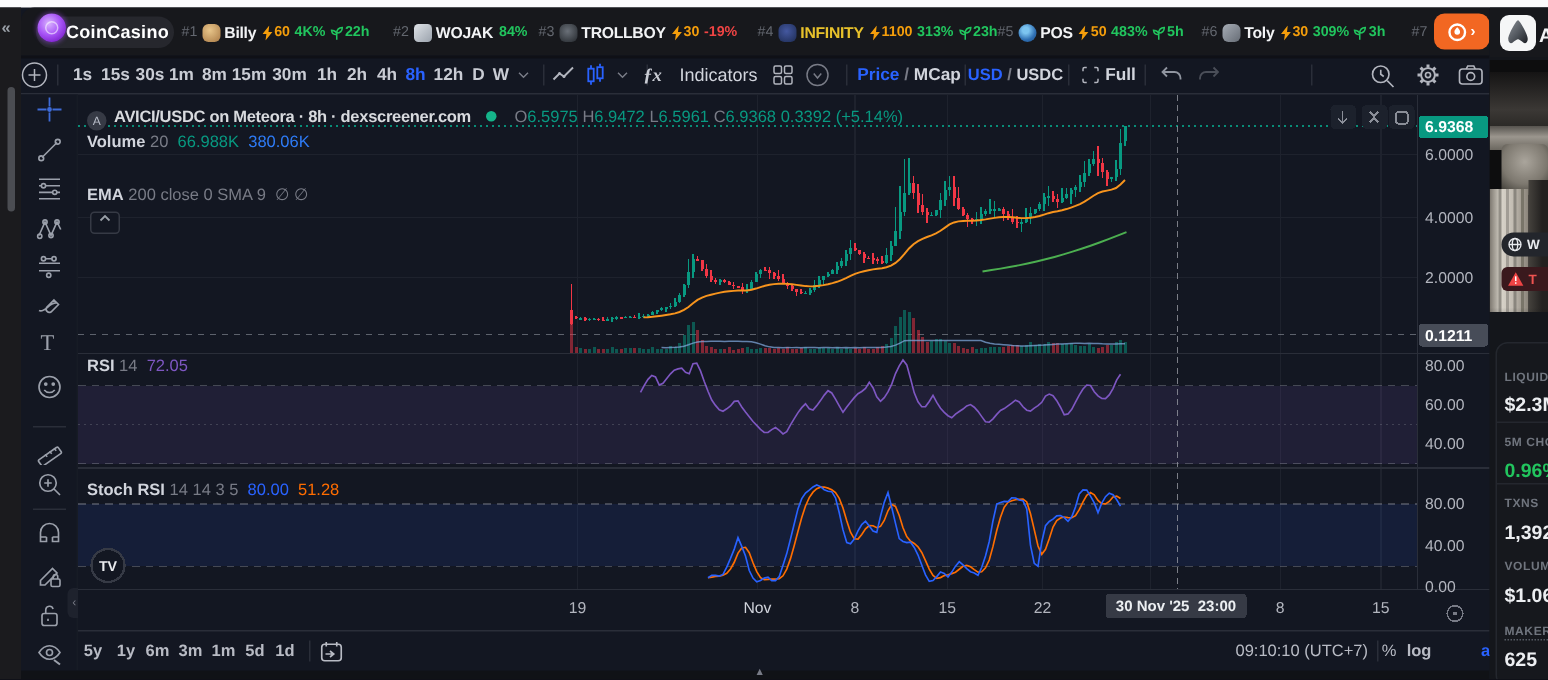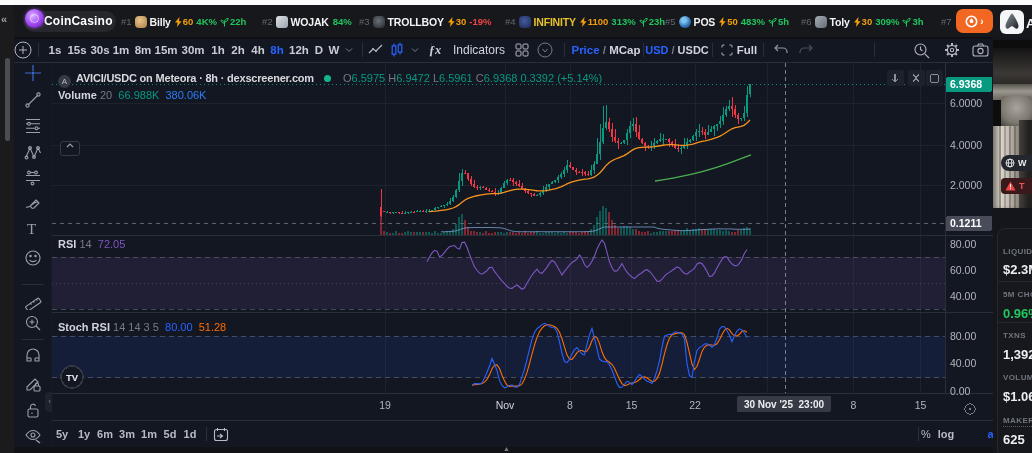--- a/index.html
+++ b/index.html
@@ -401,40 +401,42 @@
         <rect x="0" y="0" width="17" height="16" rx="3" fill="#1c212c"></rect>
         <g stroke="#8a8e98" fill="none" stroke-width="1.2">
           <rect x="4.5" y="4.5" width="8" height="8" rx="2"></rect>
         </g>
       </g>
       <circle cx="20" cy="314" r="11" fill="#131722" stroke="#363a45" stroke-width="1.5"></circle>
       <text x="20" y="317.5" fill="#e8eaed" font-size="9.5" font-weight="bold" text-anchor="middle" font-family="Liberation Sans,sans-serif">TV</text>
     </svg>
 <div class="legend" style="left:58px;top:72px"><span style="display:inline-block;width:13px;height:13px;border-radius:50%;background:#363a45;color:#b9bec9;font-size:8px;text-align:center;line-height:13px;vertical-align:-2px;margin-right:5px">A</span><span class="lg-title">AVICI/USDC on Meteora · 8h · dexscreener.com</span><span style="display:inline-block;width:7px;height:7px;border-radius:50%;background:#15b48a;margin:0 12px 0 10px"></span><span>O</span><span class="teal">6.5975</span> <span>H</span><span class="teal">6.9472</span> <span>L</span><span class="teal">6.5961</span> <span>C</span><span class="teal">6.9368</span> <span class="teal">0.3392 (+5.14%)</span></div>
     <div class="legend" style="left:58px;top:89px"><span class="lg-w">Volume</span> <span>20</span>&nbsp; <span class="teal">66.988K</span>&nbsp; <span class="lblue">380.06K</span></div>
+    <div class="legend" style="left:58px;top:123px"><span class="lg-w">EMA</span> <span>200 close 0 SMA 9</span>&nbsp; <span style="font-size:11px">∅ ∅</span></div>
     <div class="abs caretbox"><svg width="8" height="5" viewBox="0 0 8 5" style="vertical-align:3px">
         <path d="M1 4l3-3 3 3" stroke="#9aa0a8" fill="none" stroke-width="1.2"></path>
       </svg></div>
     <div class="legend" style="left:58px;top:238px"><span class="lg-w">RSI</span> <span>14</span>&nbsp; <span class="purp">72.05</span></div>
     <div class="legend" style="left:58px;top:321px"><span class="lg-w">Stoch RSI</span> <span>14 14 3 5</span>&nbsp; <span class="sblue">80.00</span>&nbsp; <span class="sorange">51.28</span></div>
 <div class="abs bbar">
       <div class="bi" style="left:0px;width:20px;justify-content:center">5y</div>
       <div class="bi" style="left:22px;width:20px;justify-content:center">1y</div>
       <div class="bi" style="left:43px;width:20px;justify-content:center">6m</div>
       <div class="bi" style="left:65px;width:20px;justify-content:center">3m</div>
       <div class="bi" style="left:87px;width:20px;justify-content:center">1m</div>
       <div class="bi" style="left:108px;width:20px;justify-content:center">5d</div>
       <div class="bi" style="left:128px;width:20px;justify-content:center">1d</div>
       <div class="sep" style="left:154px;top:6px"></div>
       <svg class="abs" style="left:161px;top:6px" width="16" height="15" viewBox="0 0 16 15">
         <g stroke="#b8bbc4" fill="none" stroke-width="1.1">
           <rect x="1.5" y="2.5" width="13" height="11" rx="2"></rect>
           <path d="M4.5 1v3M11.5 1v3M4 9h5M7 7l2.5 2L7 11"></path>
         </g>
       </svg>
+      <div class="bi" style="left:755px;width:105px;font-weight:400;justify-content:flex-end">09:10:10 (UTC+7)</div>
       <div class="sep" style="left:866px;top:6px"></div>
       <div class="bi" style="left:866px;width:16px;justify-content:center;font-weight:400">%</div>
       <div class="bi" style="left:884px;width:20px;justify-content:center;font-weight:700">log</div>
       <div class="bi" style="left:933px;width:28px;justify-content:center;font-weight:700;color:#2962ff">auto</div>
     </div>
 <div class="abs botstrip">
       <div style="position:absolute;left:489px;top:-2px;color:#787b86;font-size:7px">▲</div>
     </div>
 <div class="abs sidebar">
       <div class="abs" style="left:0;top:0;width:39px;height:33px;background:#17181c"></div>

